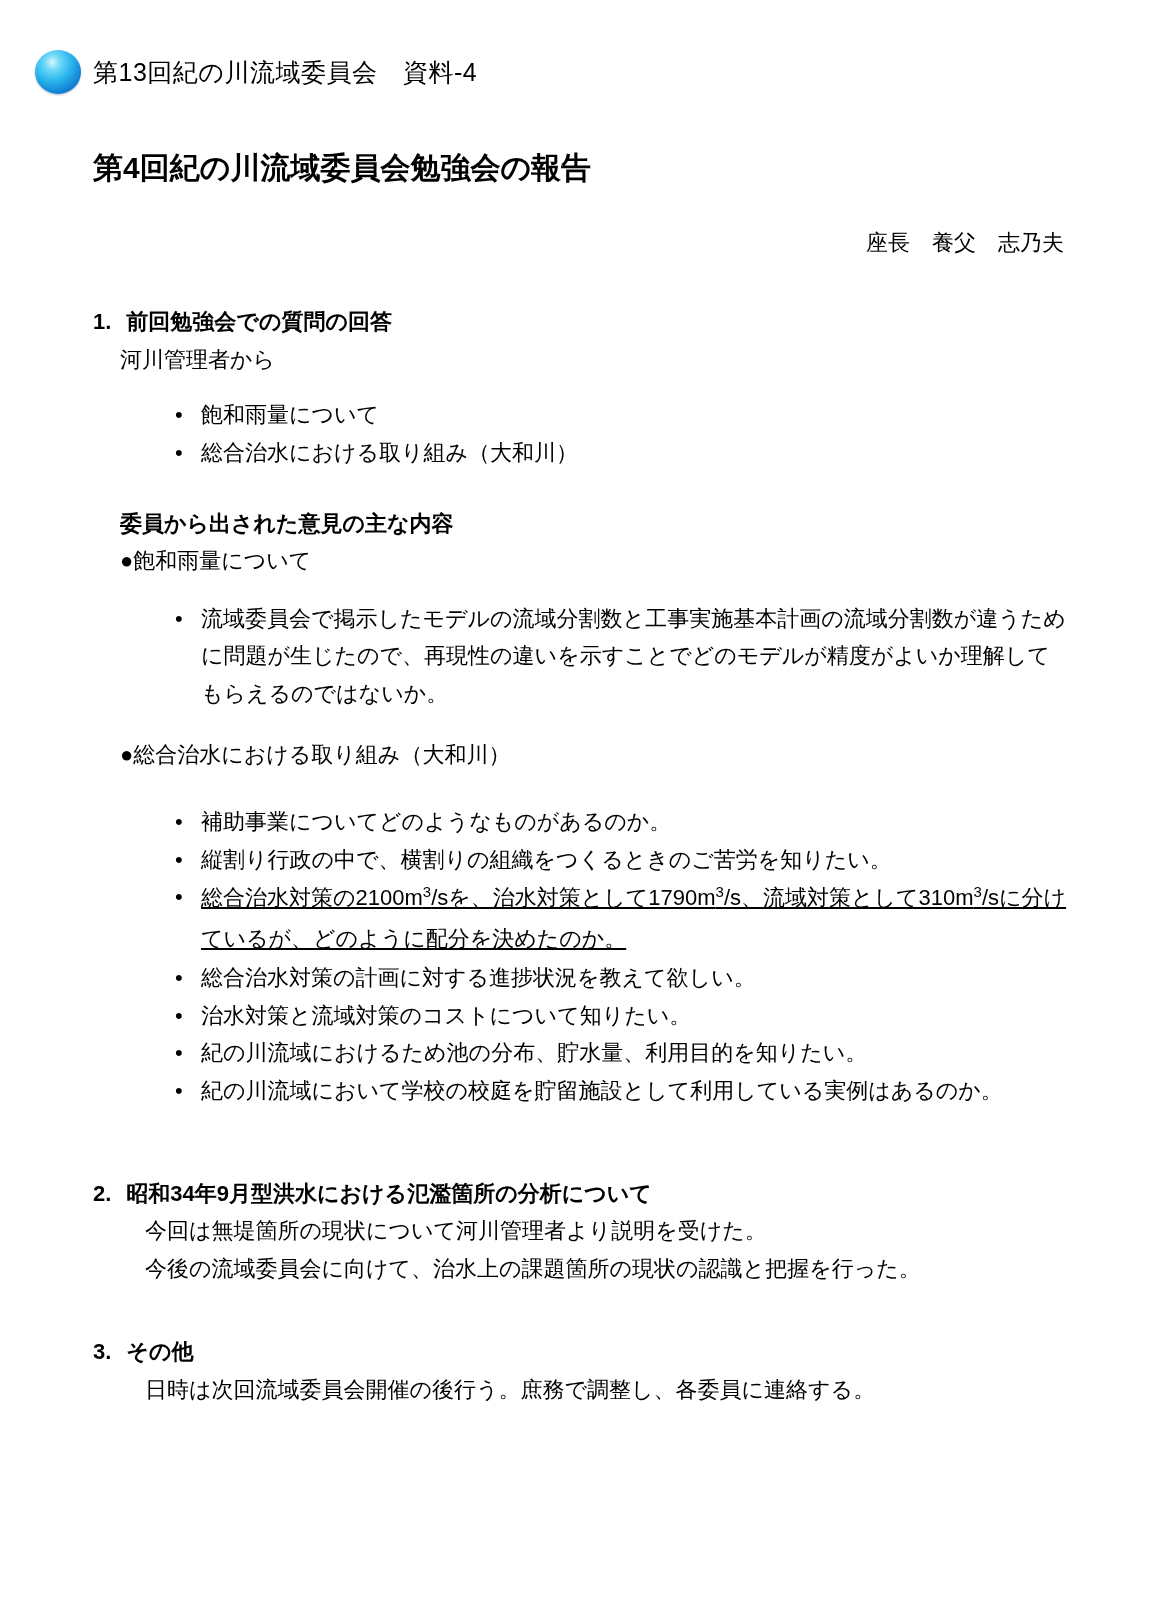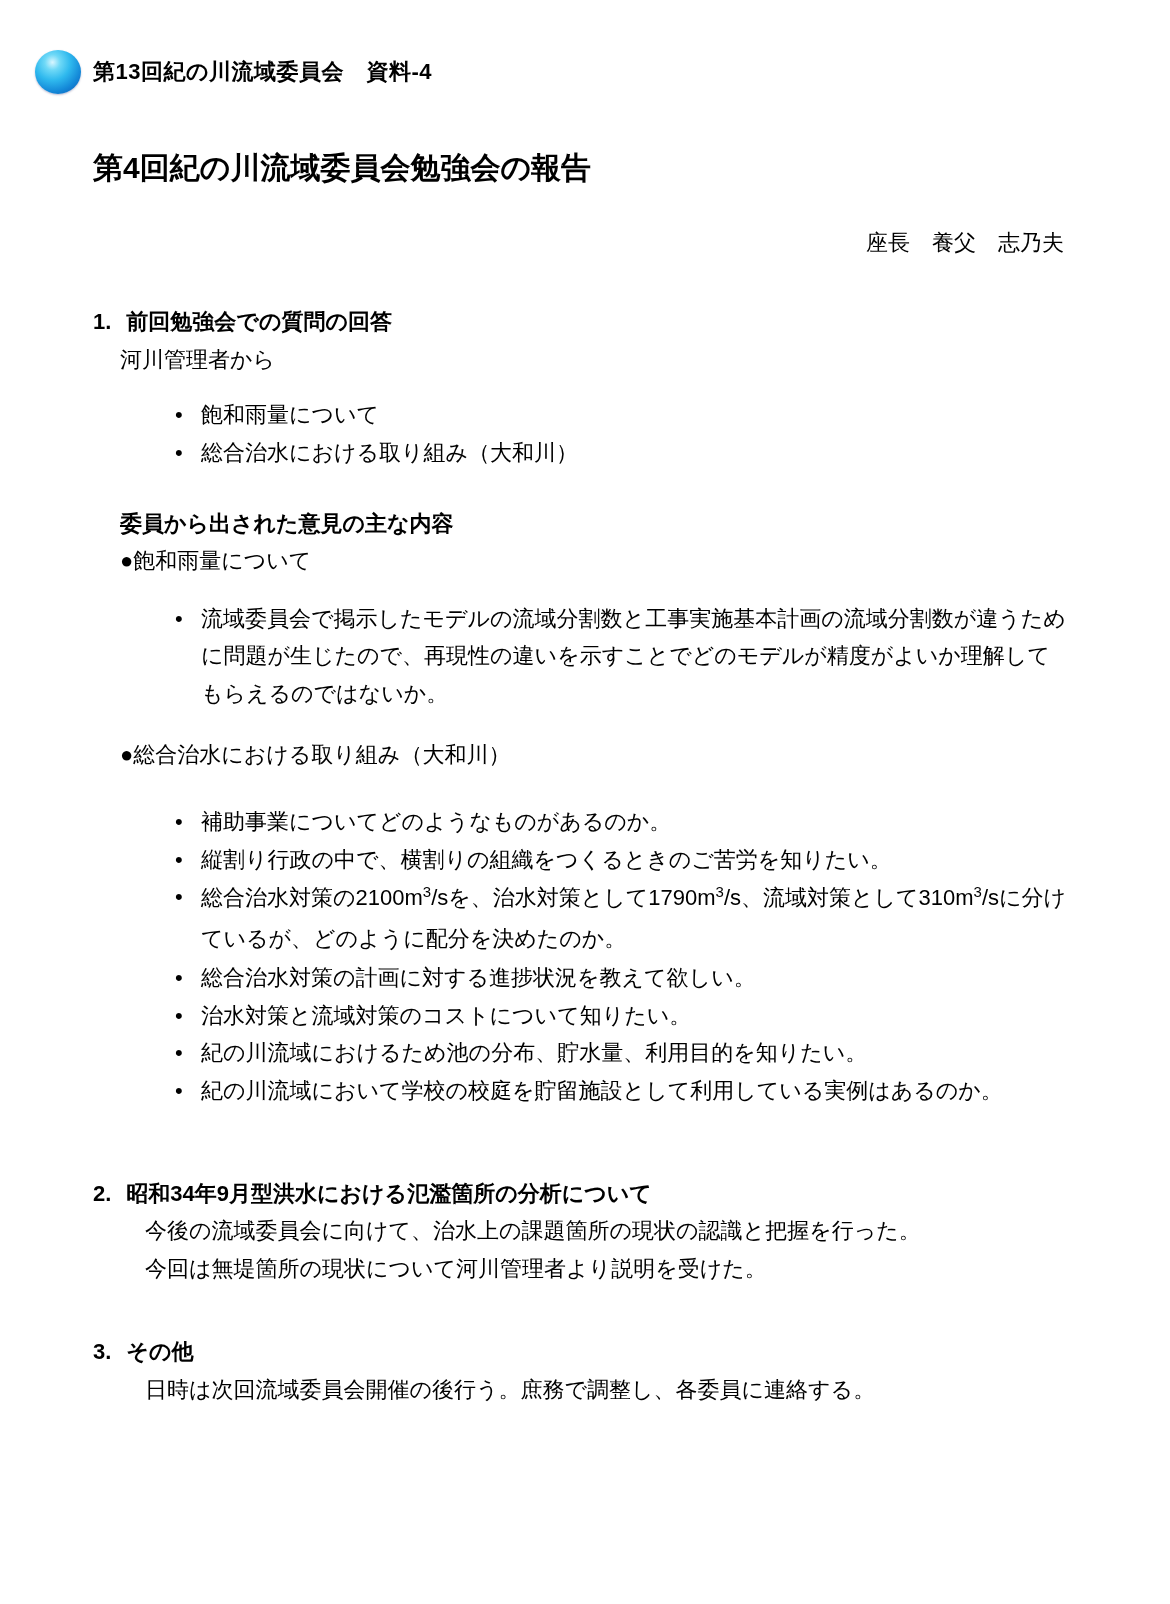--- a/index.html
+++ b/index.html
@@ -32,22 +32,22 @@
     width: 46px;
     height: 44px;
     border-radius: 50%;
     background: radial-gradient(circle at 38% 28%,
       #d9f6ff 0%, #6fd9f7 18%, #2fb9ee 42%, #1489d8 68%, #0a4fae 100%);
     box-shadow: 0 1px 2px rgba(60,60,120,0.35);
     flex: 0 0 auto;
   }
   .doc-label {
     margin-left: 12px;
-    font-size: 22px;
-    font-weight: 700;
+    font-size: 25px;
+    font-weight: 400;
     letter-spacing: 0.5px;
   }
 
   
   .title {
     margin: 54px 0 0 0;
     font-size: 30px;
     font-weight: 700;
     line-height: 1.2;
   }
@@ -111,21 +111,21 @@
 
   .after-note { margin-left: 27px; margin-top: 16px; }
 
   .gap-topic2 { margin-top: 24px; }
 
   sup {
     font-size: 0.68em;
     line-height: 0;
     vertical-align: super;
   }
-  li.m3-bullet .li-text { line-height: 1.85; }
+  li.m3-bullet .li-text { line-height: 1.85; text-decoration: underline; }
 </style>
 </head>
 <body>
 
 <div class="page">
 
   <div class="doc-header">
     <span class="sphere"></span>
     <span class="doc-label">第13回紀の川流域委員会　資料-4</span>
   </div>
@@ -197,22 +197,22 @@
         <span class="li-text">紀の川流域において学校の校庭を貯留施設として利用している実例はあるのか。</span>
       </li>
     </ul>
   </div>
 
   <div class="sec2">
     <div class="sec-heading">
       <span class="num">2.</span><span class="sec-heading-text">昭和34年9月型洪水における氾濫箇所の分析について</span>
     </div>
     <div class="sec-lines bodytext">
+      <div>今回は無堤箇所の現状について河川管理者より説明を受けた。</div>
       <div>今後の流域委員会に向けて、治水上の課題箇所の現状の認識と把握を行った。</div>
-      <div>今回は無堤箇所の現状について河川管理者より説明を受けた。</div>
     </div>
   </div>
 
   <div class="sec3">
     <div class="sec-heading">
       <span class="num">3.</span><span class="sec-heading-text">その他</span>
     </div>
     <div class="sec-lines bodytext">
       <div>日時は次回流域委員会開催の後行う。庶務で調整し、各委員に連絡する。</div>
     </div>

